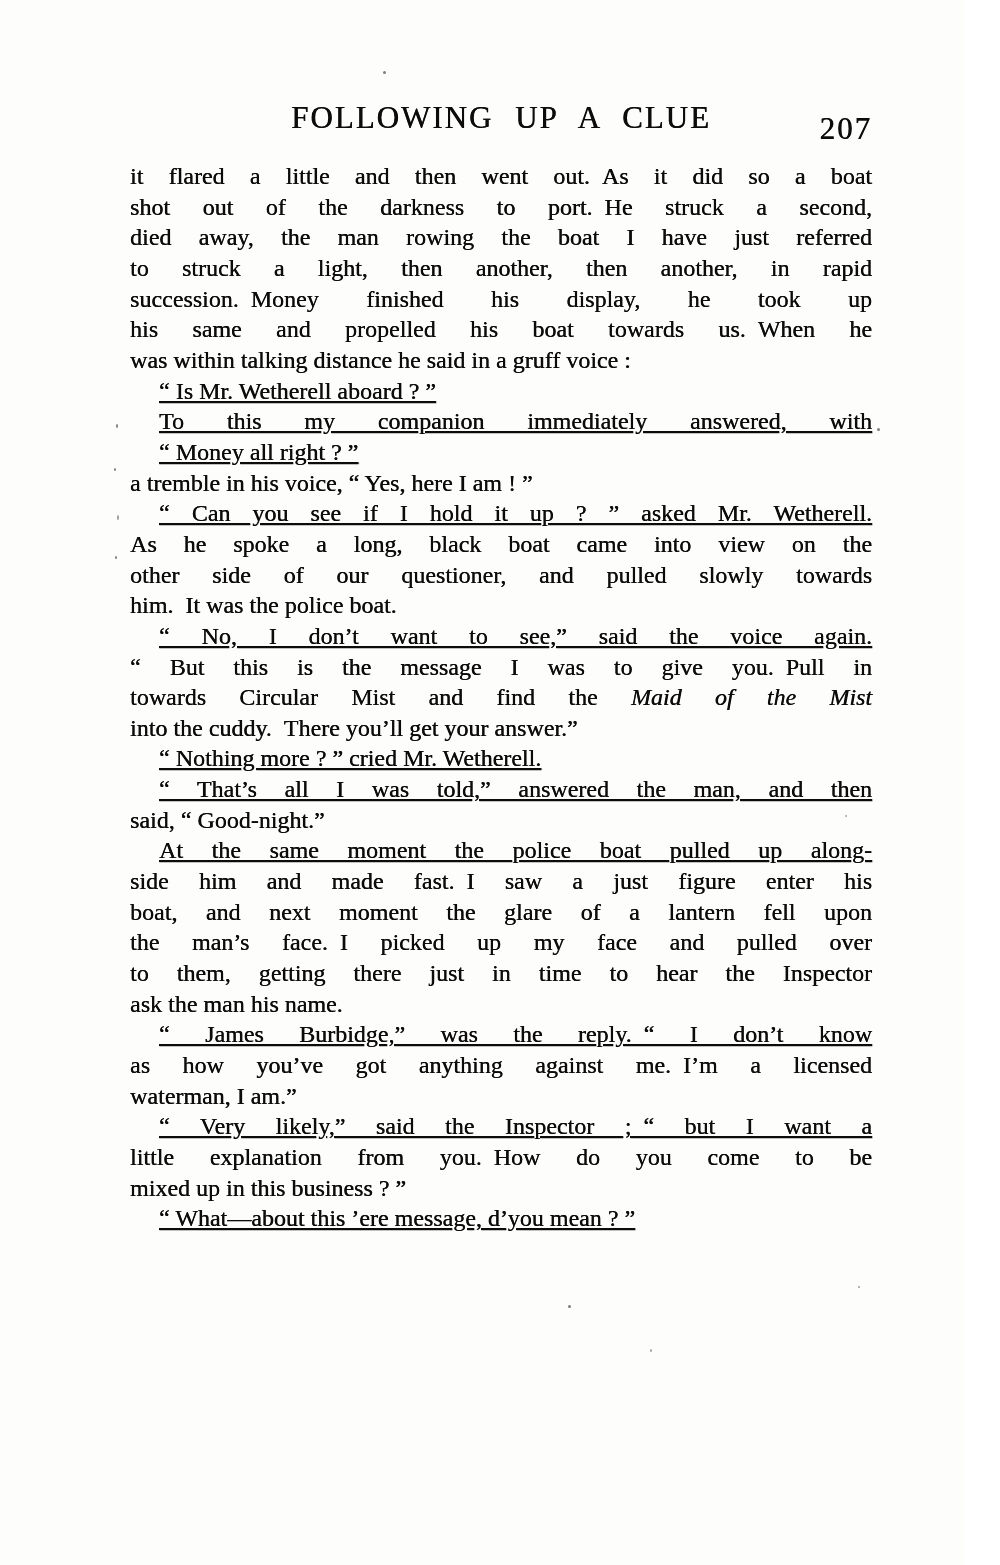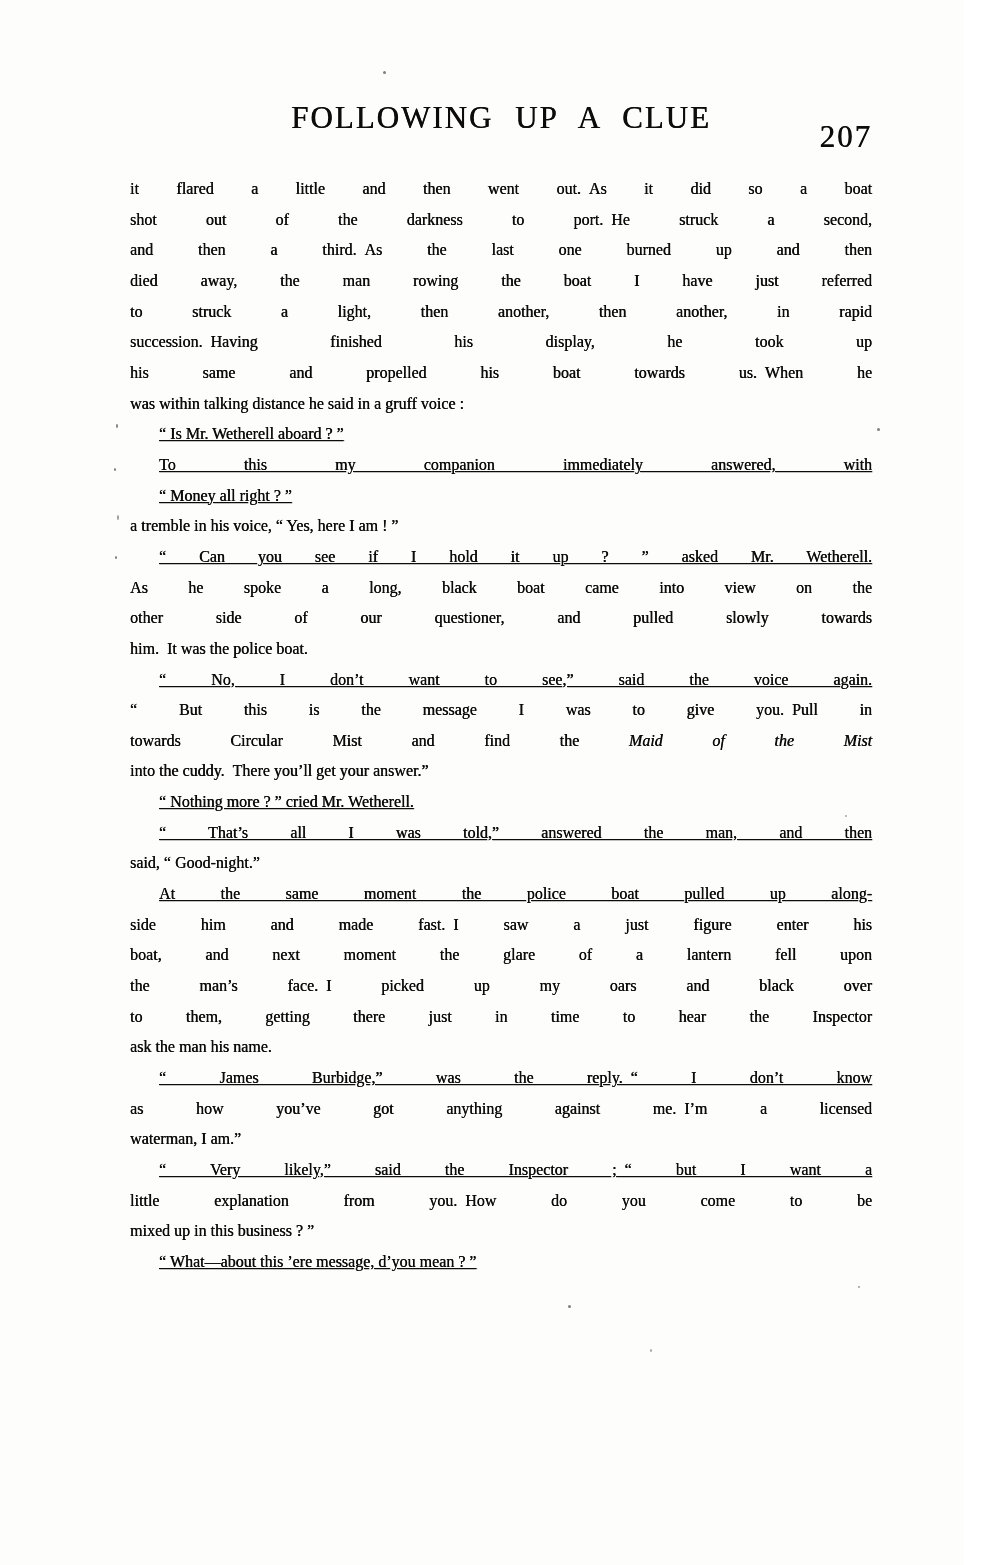--- a/index.html
+++ b/index.html
@@ -29,27 +29,27 @@
     text-align:center;
     font-size:31px;
     line-height:36px;
     letter-spacing:2px;
     word-spacing:12px;
     white-space:nowrap;
     text-shadow:0.4px 0.3px 0 var(--ink);
   }
   .folio {
     position:absolute;
-    right:0; top:19px;
+    right:0; top:11px;
     letter-spacing:2px;
     word-spacing:normal;
   }
   .body-text {
-    margin-top:34px;
-    font-size:16px;
+    margin-top:21px;
+    font-size:24px;
     line-height:30.65px;
     text-shadow:0.35px 0.25px 0 var(--ink);
   }
   .line {
     text-align:justify;
     text-align-last:left;
     -moz-text-align-last:left;
     min-height:30.65px;
   }
   .line.just {
@@ -73,45 +73,44 @@
   <div class="column">
 
     <div class="running-head">
       <span>FOLLOWING UP A CLUE</span>
       <span class="folio">207</span>
     </div>
 
     <div class="body-text" id="body-text">
         <div class="line just"><span>it flared a little and then went out. As it did so a boat</span></div>
         <div class="line just"><span>shot out of the darkness to port. He struck a second,</span></div>
-        <div class="line just"><span>and then a third. As the last one burned up and then</span></div>
         <div class="line just"><span>died away, the man rowing the boat I have just referred</span></div>
         <div class="line just"><span>to struck a light, then another, then another, in rapid</span></div>
-        <div class="line just"><span>succession. Having finished his display, he took up</span></div>
+        <div class="line just"><span>succession. Money finished his display, he took up</span></div>
         <div class="line just"><span>his same and propelled his boat towards us. When he</span></div>
         <div class="line"><span>was within talking distance he said in a gruff voice :</span></div>
         <div class="line ind"><span>“ Is Mr. Wetherell aboard ? ”</span></div>
         <div class="line just ind"><span>To this my companion immediately answered, with</span></div>
         <div class="line ind"><span>“ Money all right ? ”</span></div>
         <div class="line"><span>a tremble in his voice, “ Yes, here I am ! ”</span></div>
         <div class="line just ind"><span>“ Can you see if I hold it up ? ” asked Mr. Wetherell.</span></div>
         <div class="line just"><span>As he spoke a long, black boat came into view on the</span></div>
         <div class="line just"><span>other side of our questioner, and pulled slowly towards</span></div>
         <div class="line"><span>him. It was the police boat.</span></div>
         <div class="line just ind"><span>“ No, I don’t want to see,” said the voice again.</span></div>
         <div class="line just"><span>“ But this is the message I was to give you. Pull in</span></div>
         <div class="line just"><span>towards Circular Mist and find the </span><span class="it">Maid of the Mist</span></div>
         <div class="line"><span>into the cuddy. There you’ll get your answer.”</span></div>
         <div class="line ind"><span>“ Nothing more ? ” cried Mr. Wetherell.</span></div>
         <div class="line just ind"><span>“ That’s all I was told,” answered the man, and then</span></div>
         <div class="line"><span>said, “ Good-night.”</span></div>
         <div class="line just ind"><span>At the same moment the police boat pulled up along-</span></div>
         <div class="line just"><span>side him and made fast. I saw a just figure enter his</span></div>
         <div class="line just"><span>boat, and next moment the glare of a lantern fell upon</span></div>
-        <div class="line just"><span>the man’s face. I picked up my oars and black over</span></div>
+        <div class="line just"><span>the man’s face. I picked up my face and pulled over</span></div>
         <div class="line just"><span>to them, getting there just in time to hear the Inspector</span></div>
         <div class="line"><span>ask the man his name.</span></div>
         <div class="line just ind"><span>“ James Burbidge,” was the reply. “ I don’t know</span></div>
         <div class="line just"><span>as how you’ve got anything against me. I’m a licensed</span></div>
         <div class="line"><span>waterman, I am.”</span></div>
         <div class="line just ind"><span>“ Very likely,” said the Inspector ; “ but I want a</span></div>
         <div class="line just"><span>little explanation from you. How do you come to be</span></div>
         <div class="line"><span>mixed up in this business ? ”</span></div>
         <div class="line ind"><span>“ What—about this ’ere message, d’you mean ? ”</span></div>
       </div>

